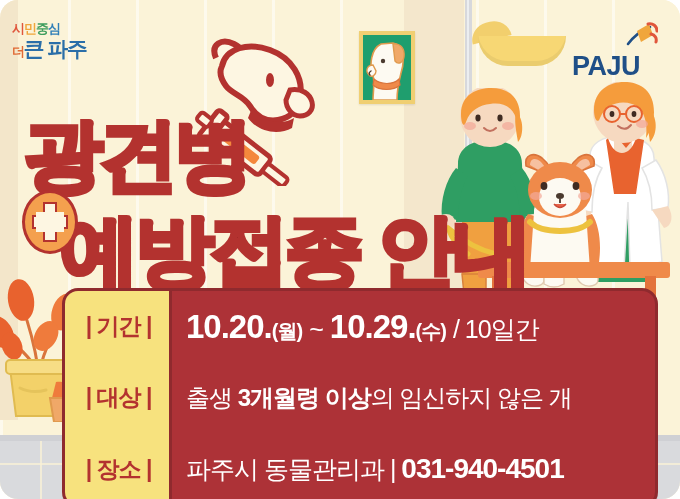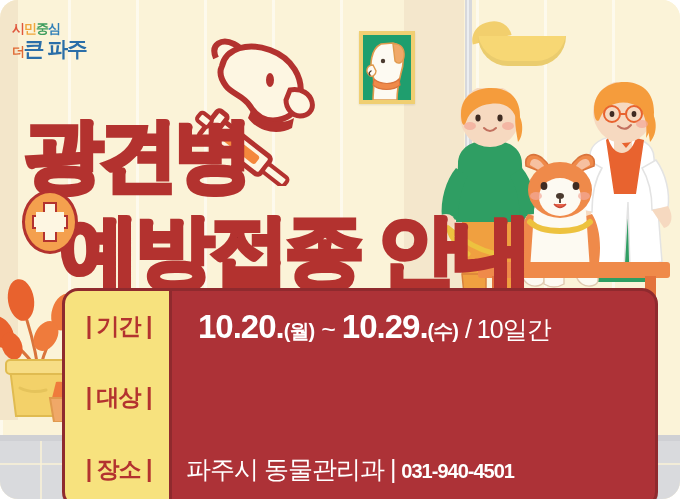--- a/index.html
+++ b/index.html
@@ -92,29 +92,29 @@
     background:#ad3237;border:3px solid #8f2a2e;border-radius:16px;box-sizing:border-box;
     box-shadow:0 2px 0 rgba(0,0,0,0.07);}
   .panel-label-col{position:absolute;left:0;top:0;width:107px;height:100%;
     background:#f7e27e;border-right:3px solid #8f2a2e;border-radius:13px 0 0 13px;box-sizing:border-box;}
   .rows{position:absolute;left:0;top:0;right:0;bottom:0;display:flex;flex-direction:column;}
   .row{flex:1;display:flex;align-items:center;}
   .lab{width:107px;flex:none;text-align:center;color:#b3322f;font-weight:bold;
     font-size:23px;letter-spacing:-1px;}
   .val{flex:1;padding-left:14px;color:#ffffff;font-weight:bold;white-space:nowrap;
     letter-spacing:-1px;}
-  .r1 .val{font-size:29px;margin-left:12px;}
+  .r1 .val{font-size:29px;}
   .r1 .val .big{font-size:33px;}
   .r1 .val .mid{font-size:20px;}
   .r1 .val .thin{font-weight:normal;font-size:25px;}
   .r2 .val{font-size:24px;}
   .r2 .val .thin{font-weight:normal;}
   .r3 .val{font-size:25px;}
   .r3 .val .thin{font-weight:normal;}
-  .r3 .val .tel{font-size:20px;}
+  .r3 .val .tel{font-size:28px;}
 </style>
 </head>
 <body>
 
 <div id="poster">
 
   <div class="bg-wall"></div>
   <div class="bg-stripes"></div>
 
   <div class="wall-panel" style="left:404px;top:0;width:60px;height:420px;background:#f4e7cc;"></div>
@@ -165,20 +165,29 @@
 
   <div class="logo-city">
     <div class="l1">
       <span style="color:#e0563c;">시</span><span style="color:#f0a63c;">민</span><span style="color:#3f9e5e;">중</span><span style="color:#2f7fb8;">심</span>
     </div>
     <div class="l2">
       <span class="sm">더</span><span>큰 파주</span>
     </div>
   </div>
 
+  <div class="logo-paju">
+    <svg class="paju-mark" viewBox="0 0 34 26">
+      <path d="M4 22 C10 14 16 9 26 5" stroke="#1f4f87" stroke-width="2.6" fill="none" stroke-linecap="round"></path>
+      <path d="M13 9 L25 2 L29 13 L17 20 Z" fill="#f0a63c"></path>
+      <path d="M24 2 C29 1 33 4 33 9" stroke="#e0563c" stroke-width="3" fill="none" stroke-linecap="round"></path>
+      <path d="M27 12 C31 13 33 16 32 20" stroke="#e0563c" stroke-width="3" fill="none" stroke-linecap="round"></path>
+    </svg>
+    <div class="paju-word">PAJU</div>
+  </div>
 
   <svg class="char owner" viewBox="0 0 120 210">
     <path d="M34 186 L34 126 L92 126 L92 186 Z" fill="#f0a040"></path>
     <path d="M34 186 L58 186 L58 206 L36 206 Z" fill="#f0a040" stroke="#d9803a" stroke-width="1.5"></path>
     <path d="M66 186 L92 186 L90 206 L68 206 Z" fill="#f0a040" stroke="#d9803a" stroke-width="1.5"></path>
     <path d="M30 76 C30 60 44 52 62 52 C80 52 94 60 94 76 L96 134 L28 134 Z" fill="#2f9e63"></path>
     <path d="M28 80 C18 92 12 112 14 130 L30 132 C30 114 34 98 40 88 Z" fill="#2f9e63"></path>
     <path d="M94 80 C104 92 110 112 108 130 L92 132 C92 114 88 98 82 88 Z" fill="#2f9e63"></path>
     <ellipse cx="18" cy="134" rx="9" ry="8" fill="#f6d9c0"></ellipse>
     <ellipse cx="105" cy="134" rx="9" ry="8" fill="#f6d9c0"></ellipse>
@@ -276,20 +285,21 @@
     <div class="panel-label-col"></div>
     <div class="rows">
 
       <div class="row r1">
         <div class="lab">| 기간 |</div>
         <div class="val"><span class="big">10.20.</span><span class="mid">(월)</span> <span class="thin">~</span> <span class="big">10.29.</span><span class="mid">(수)</span> <span class="thin">/ 10일간</span></div>
       </div>
 
       <div class="row r2">
         <div class="lab">| 대상 |</div>
+        <div class="val"><span class="thin">출생 </span><span>3개월령 이상</span><span class="thin">의 임신하지 않은 개</span></div>
       </div>
 
       <div class="row r3">
         <div class="lab">| 장소 |</div>
         <div class="val"><span class="thin">파주시 동물관리과</span> <span class="thin">|</span> <span class="tel">031-940-4501</span></div>
       </div>
 
     </div>
   </div>
 

